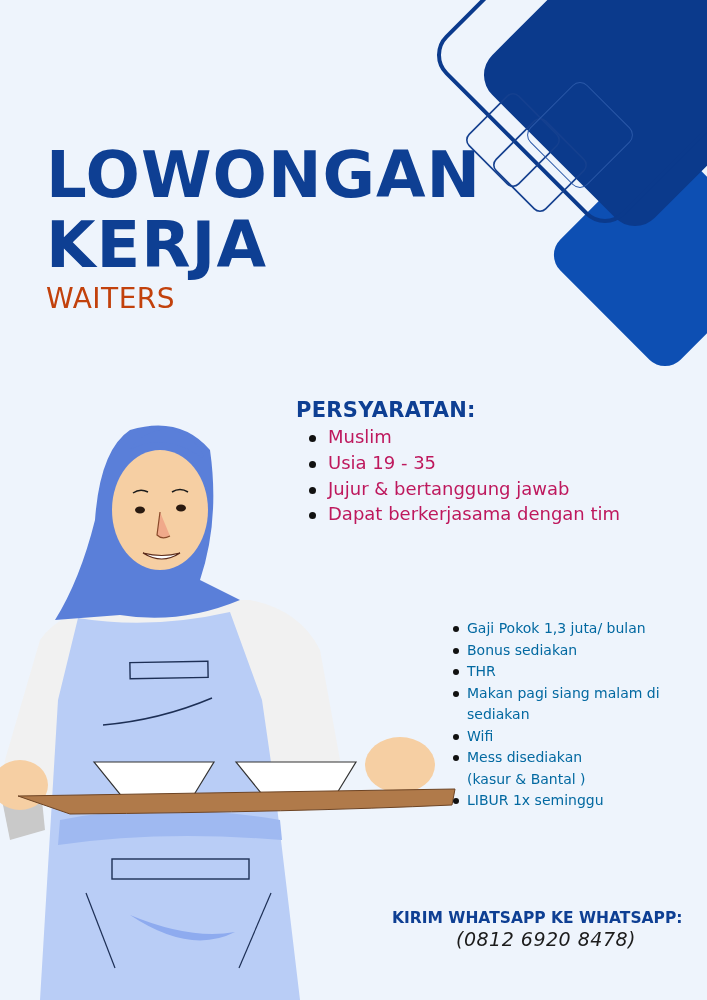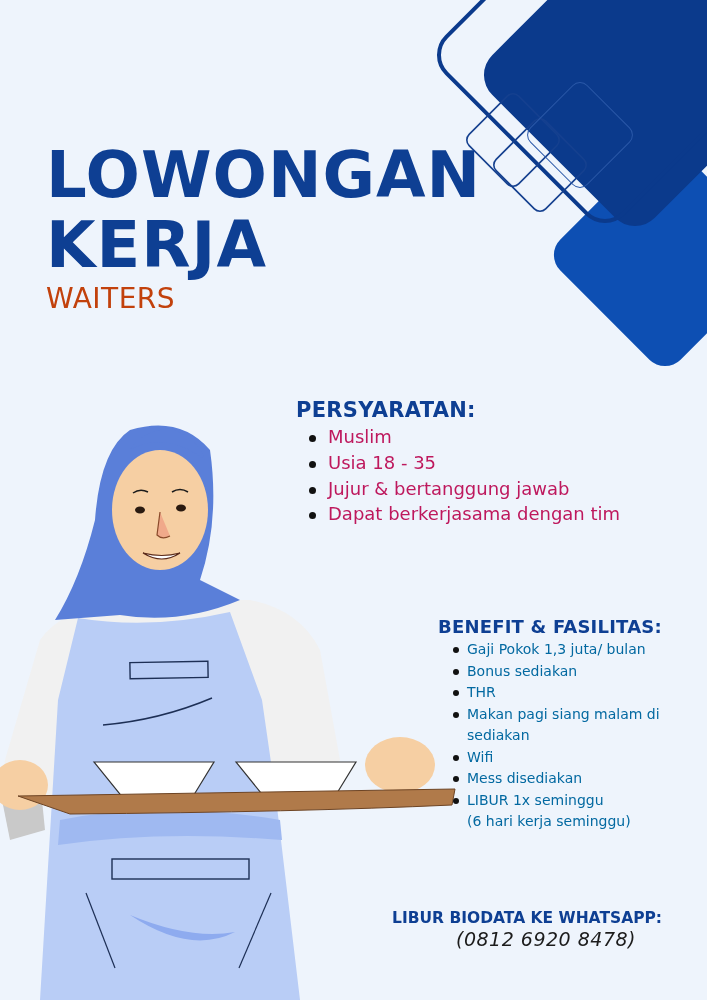--- a/index.html
+++ b/index.html
@@ -80,35 +80,34 @@
 <h1 class="title">
   <span>LOWONGAN</span><br>
   <span>KERJA</span>
 </h1>
 <div class="subtitle">WAITERS</div>
 
 <div class="req">
   <h2 class="sec-head">PERSYARATAN:</h2>
   <ul>
     <li>Muslim</li>
-    <li>Usia 18 - 35</li>
+    <li>Usia 19 - 35</li>
     <li>Jujur &amp; bertanggung jawab</li>
     <li>Dapat berkerjasama dengan tim</li>
   </ul>
 </div>
 
 <div class="ben">
-  <h2 class="sec-head">BENEFIT &amp; FASILITAS:</h2>
   <ul>
     <li><span>Gaji Pokok 1,3 juta/ bulan</span></li>
     <li><span>Bonus sediakan</span></li>
     <li><span>THR</span></li>
     <li><span>Makan pagi siang malam di</span><span class="cont">sediakan</span></li>
     <li><span>Wifi</span></li>
-    <li><span>Mess disediakan</span></li>
-    <li><span>LIBUR 1x seminggu</span><span class="cont">(6 hari kerja seminggu)</span></li>
+    <li><span>Mess disediakan</span><span class="cont">(kasur &amp; Bantal )</span></li>
+    <li><span>LIBUR 1x seminggu</span></li>
   </ul>
 </div>
 
 <div class="contact">
-  <h2 class="sec-head">LIBUR BIODATA KE WHATSAPP:</h2>
+  <h2 class="sec-head">KIRIM WHATSAPP KE WHATSAPP:</h2>
 </div>
 <div class="phone">(0812 6920 8478)</div>
 
 </body></html>

